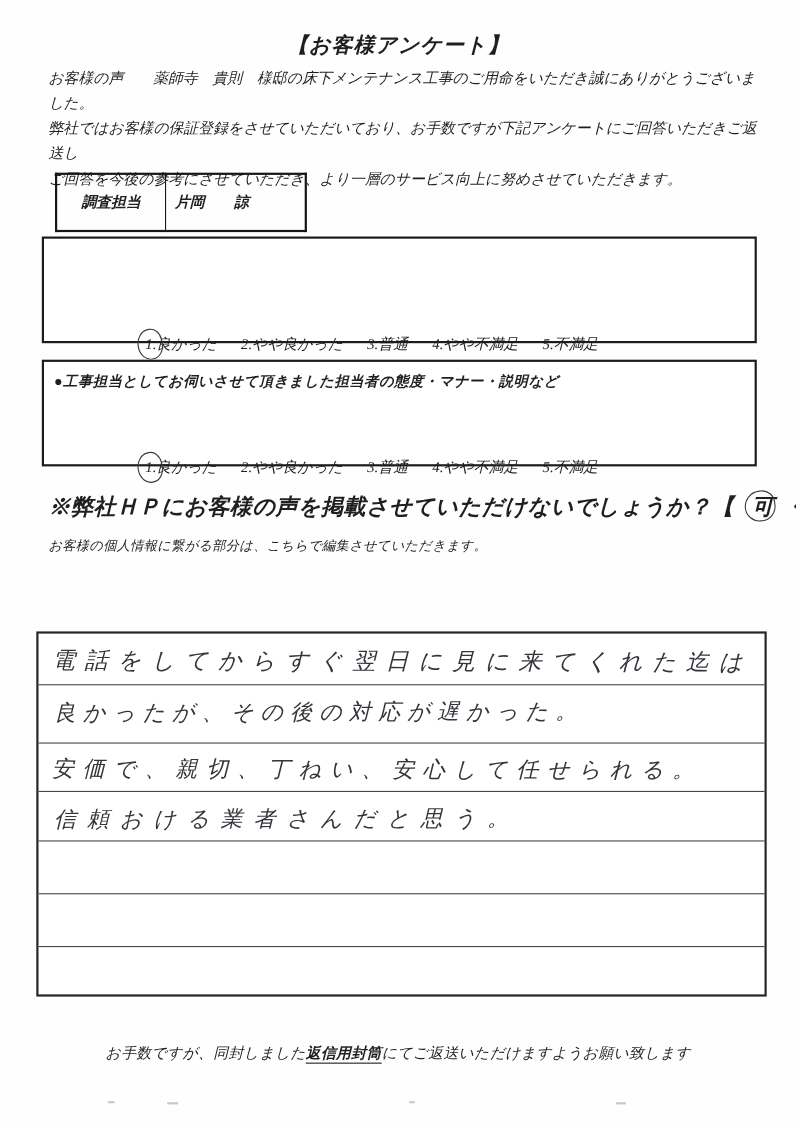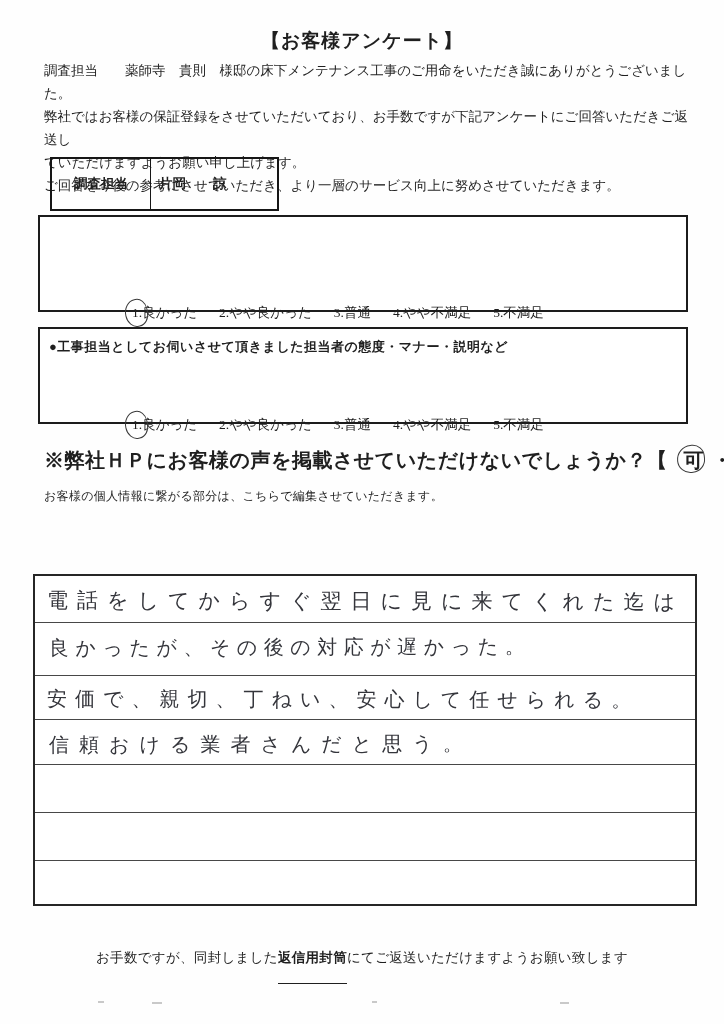--- a/index.html
+++ b/index.html
@@ -4,20 +4,21 @@
 <style>
   html,body{margin:0;padding:0;background:#e9e9e9;}
   #page{
     position:relative;
     width:724px;height:1024px;
     background:#fefefe;
     margin:0 auto;
     font-family:"Liberation Serif","DejaVu Serif",serif;
     color:#1f1f1f;
     overflow:hidden;
+    font-style:italic;
   }
   
   .title{
     position:absolute;top:28px;left:0;width:100%;
     text-align:center;font-size:19px;font-weight:bold;letter-spacing:1px;
   }
   
   .intro{
     position:absolute;top:59px;left:44px;width:648px;
     font-size:13.5px;line-height:23px;
@@ -91,35 +92,34 @@
   .hand.l4{top:155px;left:14px;font-size:20px;letter-spacing:10px;transform:rotate(-.15deg);}
   
   .footer-thanks{
     position:absolute;top:926px;right:52px;
     font-size:13.5px;letter-spacing:.5px;
   }
   .footer-return{
     position:absolute;top:949px;left:0;width:100%;
     text-align:center;font-size:13.5px;letter-spacing:.3px;
   }
-  .emph{font-weight:bold;border-bottom:1.6px solid #1f1f1f;padding-bottom:18px;}
+  .emph{font-weight:bold;border-bottom:1.6px solid #1f1f1f;padding-bottom:1px;}
   
   .artifact{position:absolute;background:#c9c9c9;height:2px;}
 </style>
 </head>
 <body>
 
 <div id="page">
 
   <div class="title">【お客様アンケート】</div>
 
   <div class="intro">
-    <div>調査担当　　薬師寺　貴則　様邸の床下メンテナンス工事のご用命をいただき誠にありがとうございました。</div>
+    <div>お客様の声　　薬師寺　貴則　様邸の床下メンテナンス工事のご用命をいただき誠にありがとうございました。</div>
     <div>弊社ではお客様の保証登録をさせていただいており、お手数ですが下記アンケートにご回答いただきご返送し</div>
-    <div>ていただけますようお願い申し上げます。</div>
     <div>ご回答を今後の参考にさせていただき、より一層のサービス向上に努めさせていただきます。</div>
   </div>
 
   <table class="staff-table">
     <tbody>
         <tr>
       <td class="lbl">調査担当</td>
       <td class="nm">片岡　　諒</td>
     </tr>
   </tbody>

